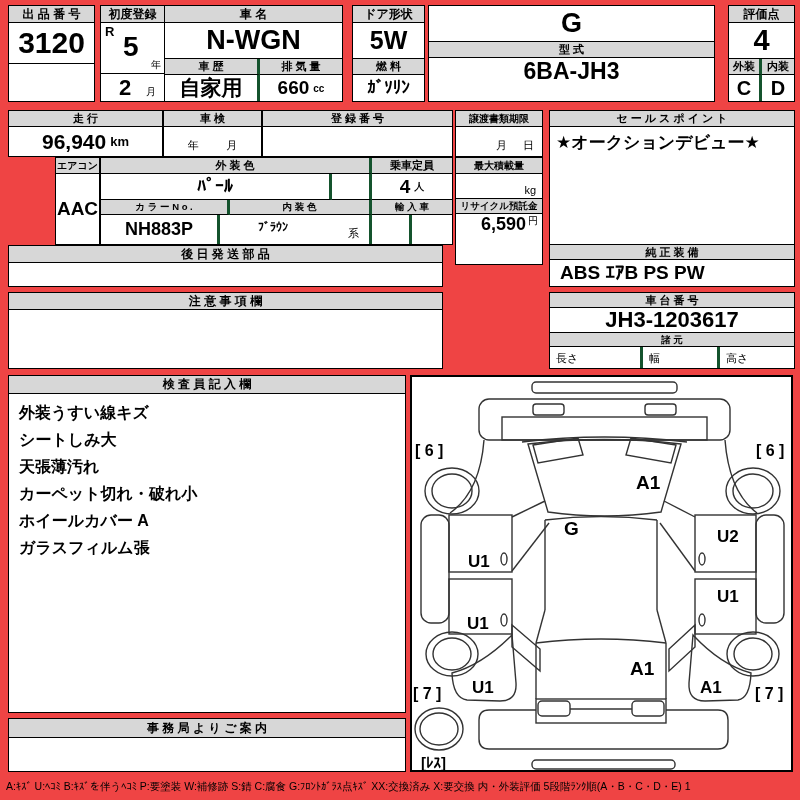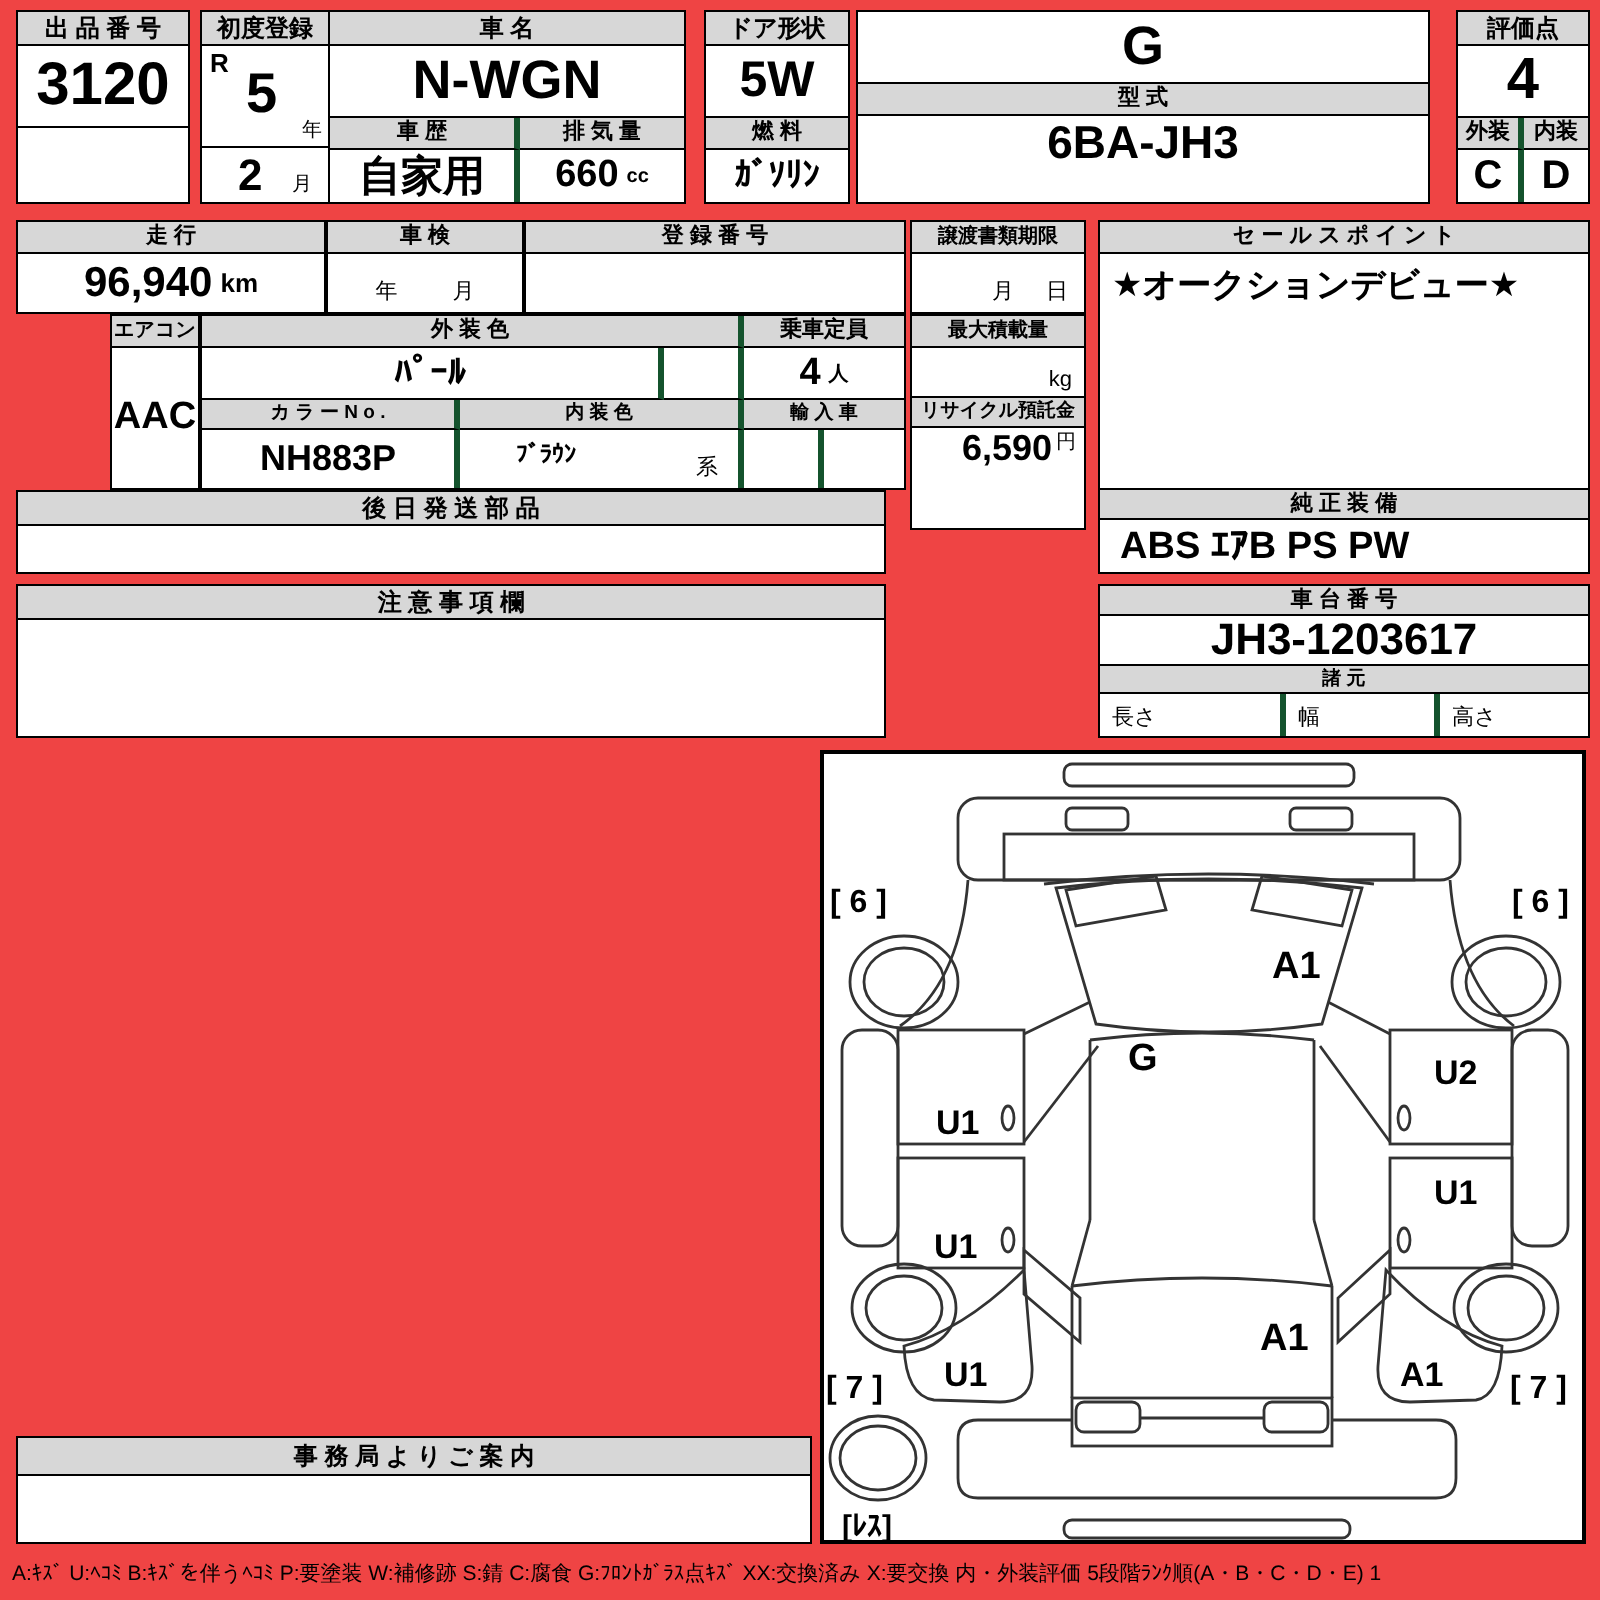--- a/index.html
+++ b/index.html
@@ -123,21 +123,21 @@
     <div class="cell hd s" style="left:271px;top:0;width:80px">乗車定員</div>
     <div class="cell v bb br" style="left:0;top:16px;width:231px;height:26px;font-size:18px">ﾊﾟｰﾙ</div>
     <div class="cell bb br" style="left:231px;top:16px;width:40px;height:26px"></div>
     <div class="cell v bb" style="left:271px;top:16px;width:80px;height:26px;font-size:19px">
       <span>4</span>
       <span class="unit" style="font-size:10px">人</span>
     </div>
     <div class="cell hd xs br" style="left:0;top:42px;width:129px">カ ラ ー N o .</div>
     <div class="cell hd xs br" style="left:129px;top:42px;width:142px">内 装 色</div>
     <div class="cell hd xs" style="left:271px;top:42px;width:80px">輸 入 車</div>
-    <div class="cell v br" style="left:0;top:57px;width:129px;height:29px;font-size:18px">NH883P</div>
+    <div class="cell v br" style="left:0;top:57px;width:119px;height:29px;font-size:18px">NH883P</div>
     <div class="cell br" style="left:129px;top:57px;width:142px;height:29px">
       <span style="position:absolute;left:28px;top:5px;font-size:12px;font-weight:bold">ﾌﾞﾗｳﾝ</span>
       <span style="position:absolute;right:10px;bottom:3px;font-size:11px">系</span>
     </div>
     <div class="cell br" style="left:271px;top:57px;width:40px;height:29px"></div>
     <div class="cell" style="left:311px;top:57px;width:40px;height:29px"></div>
   </div>
 
   <div class="b" style="left:455px;top:157px;width:88px;height:108px">
     <div class="hd s" style="font-size:10px">最大積載量</div>
@@ -164,20 +164,31 @@
 
   <div class="b" style="left:549px;top:292px;width:246px;height:77px">
     <div class="hd s" style="height:15px;line-height:14px">車 台 番 号</div>
     <div class="v bb" style="height:25px;font-size:22px">JH3-1203617</div>
     <div class="hd xs" style="height:14px;line-height:13px">諸 元</div>
     <div class="cell br" style="left:0;top:54px;width:93px;height:21px;font-size:11px;padding:4px 0 0 6px">長さ</div>
     <div class="cell br" style="left:93px;top:54px;width:77px;height:21px;font-size:11px;padding:4px 0 0 6px">幅</div>
     <div class="cell" style="left:170px;top:54px;width:74px;height:21px;font-size:11px;padding:4px 0 0 6px">高さ</div>
   </div>
 
+  <div class="b" style="left:8px;top:375px;width:398px;height:338px">
+    <div class="hd" style="height:18px;line-height:17px">検 査 員 記 入 欄</div>
+    <div style="padding:5px 10px">
+      <div class="insp-line">外装うすい線キズ</div>
+      <div class="insp-line">シートしみ大</div>
+      <div class="insp-line">天張薄汚れ</div>
+      <div class="insp-line">カーペット切れ・破れ小</div>
+      <div class="insp-line">ホイールカバー A</div>
+      <div class="insp-line">ガラスフィルム張</div>
+    </div>
+  </div>
 
   <div class="b" style="left:8px;top:718px;width:398px;height:54px">
     <div class="hd" style="height:19px;line-height:18px">事 務 局 よ り ご 案 内</div>
     <div style="height:33px"></div>
   </div>
 
   <div class="b" style="left:410px;top:375px;width:383px;height:397px;border-width:2px">
     <svg viewBox="0 0 379 393" style="width:100%;height:100%">
       <g fill="none" stroke="#333" stroke-width="1.4">
 

